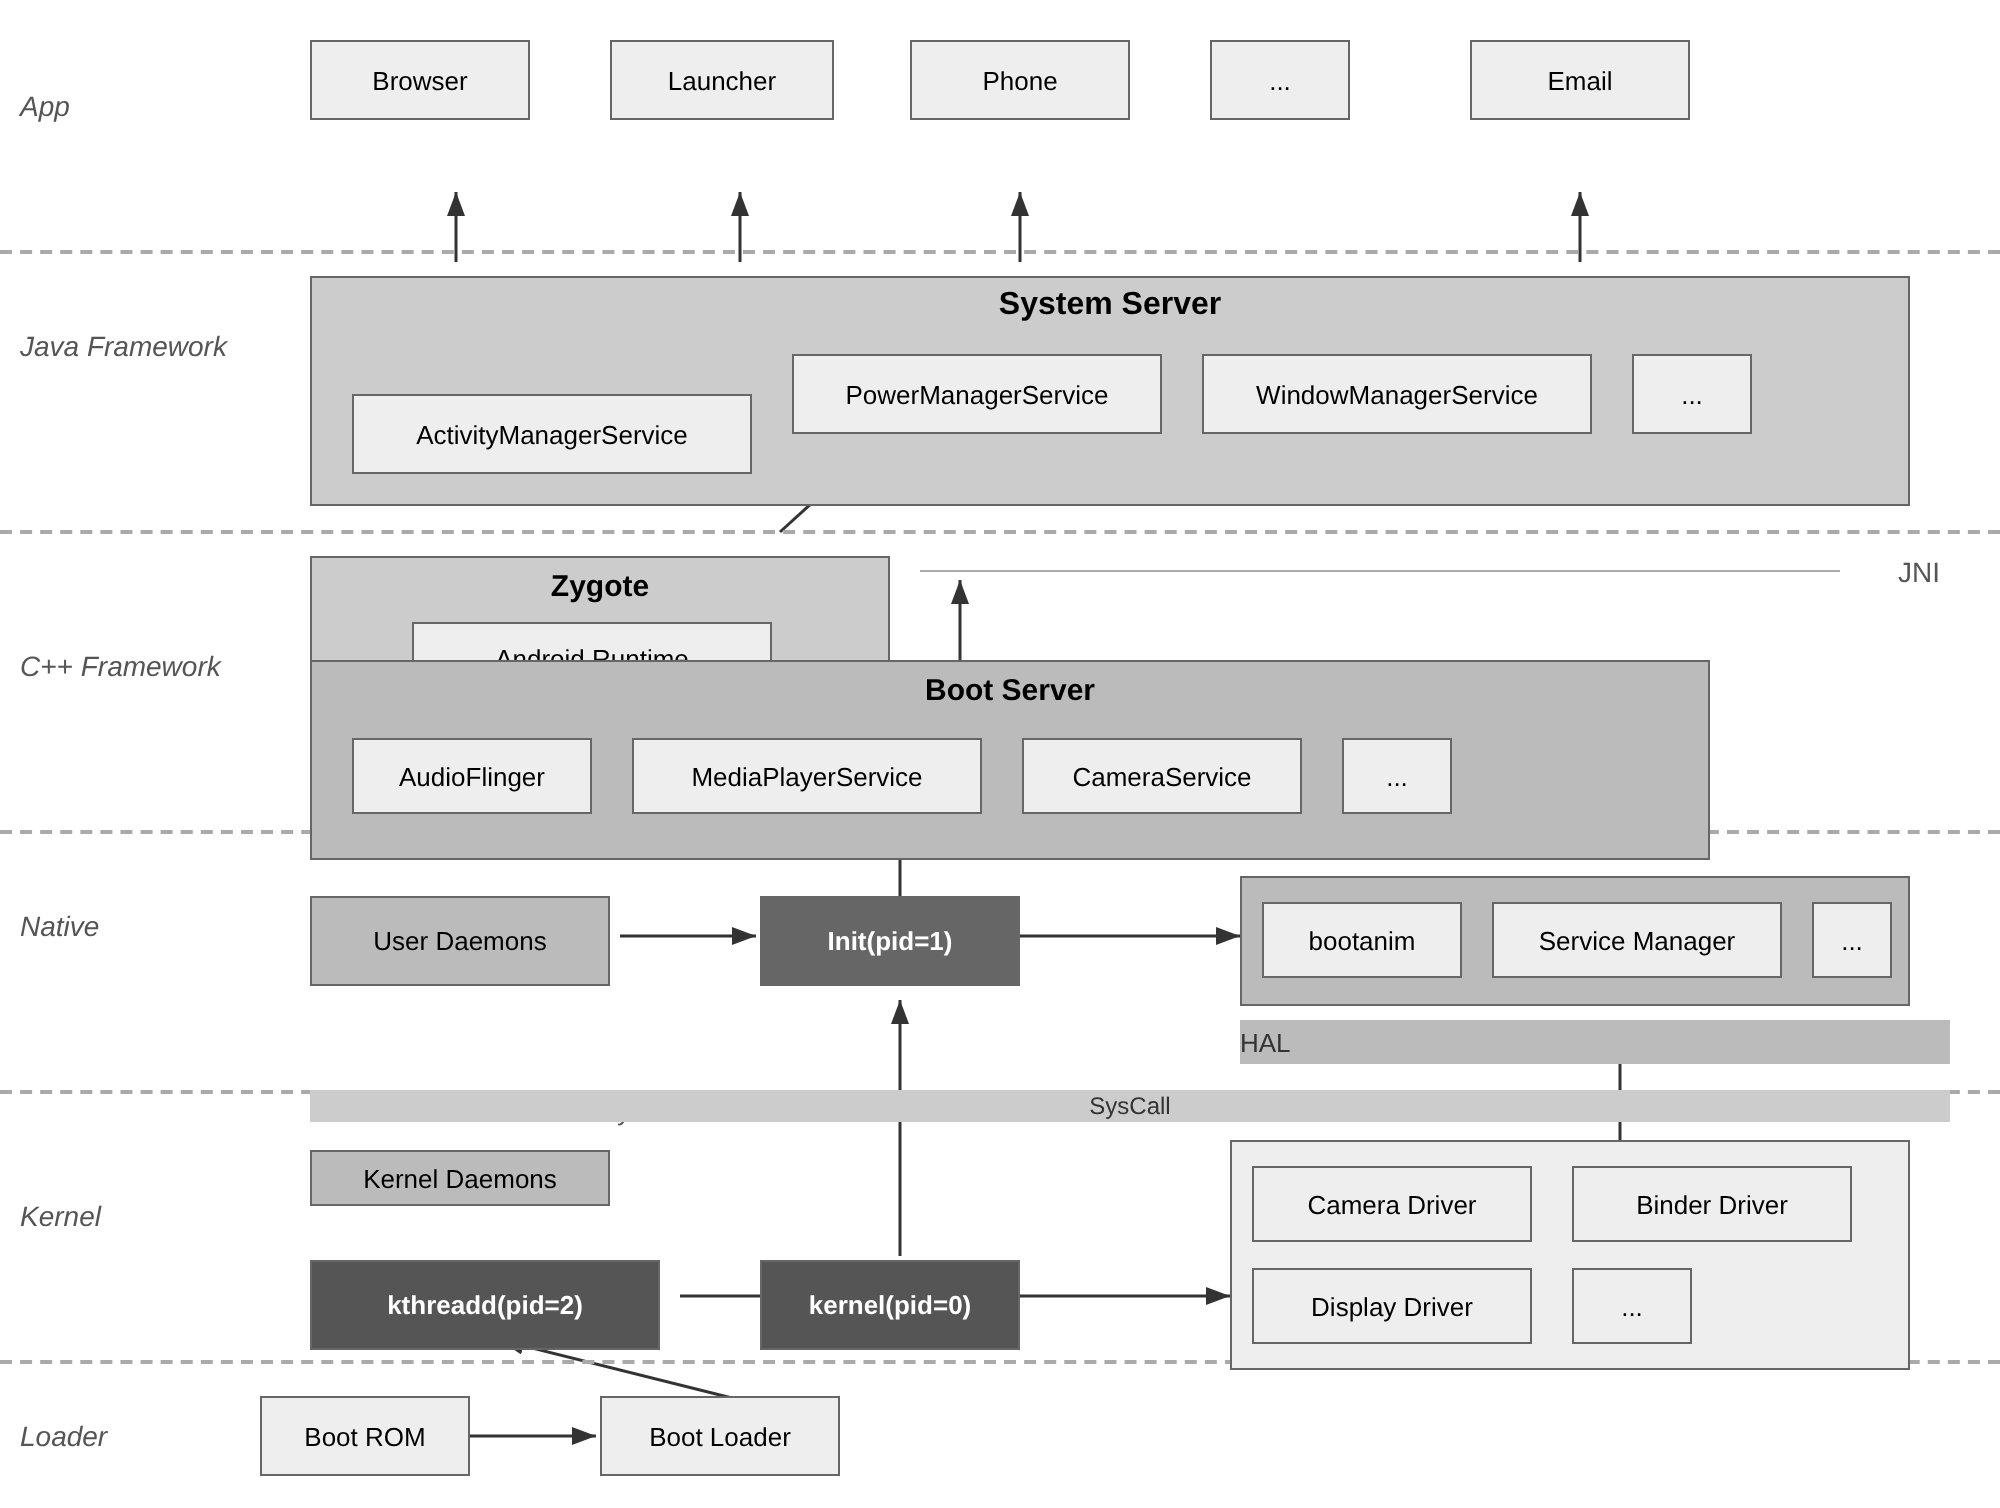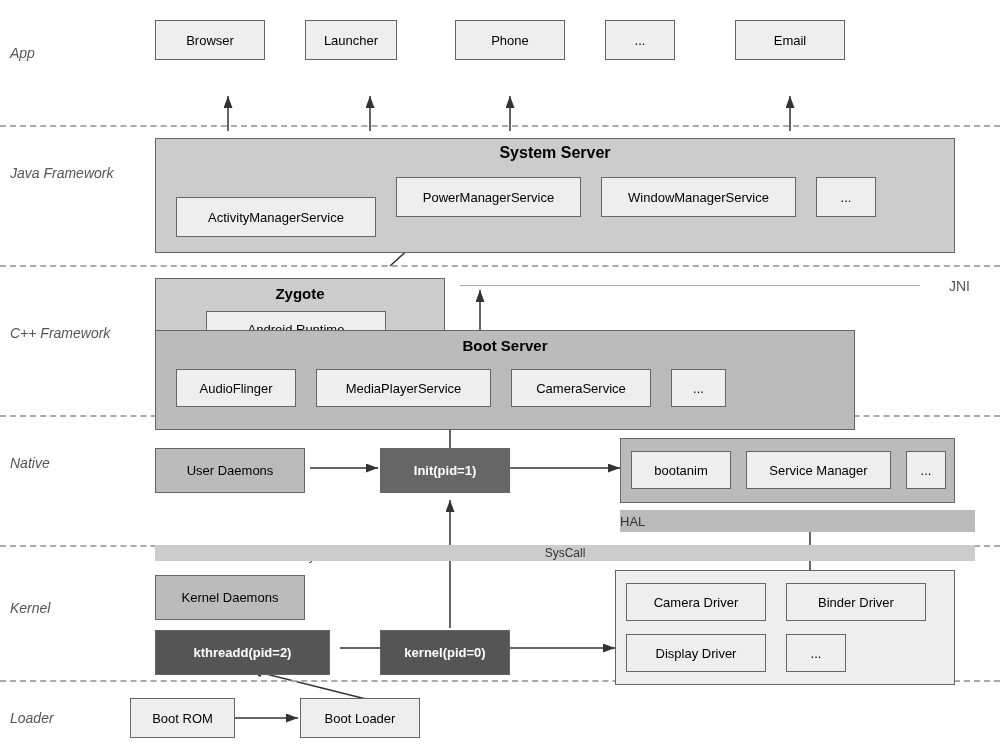--- a/index.html
+++ b/index.html
@@ -148,21 +148,21 @@
   <div class="layer-label" style="top:600px;">Kernel</div>
   <div class="layer-label" style="top:710px;">Loader</div>
 
   <div class="divider" style="top:125px;"></div>
   <div class="divider" style="top:265px;"></div>
   <div class="divider" style="top:415px;"></div>
   <div class="divider" style="top:545px;"></div>
   <div class="divider" style="top:680px;"></div>
 
   <div class="box very-light-bg" style="left:155px;top:20px;width:110px;height:40px;">Browser</div>
-  <div class="box very-light-bg" style="left:305px;top:20px;width:92px;height:40px;">Launcher</div>
+  <div class="box very-light-bg" style="left:305px;top:20px;width:112px;height:40px;">Launcher</div>
   <div class="box very-light-bg" style="left:455px;top:20px;width:110px;height:40px;">Phone</div>
   <div class="box very-light-bg" style="left:605px;top:20px;width:70px;height:40px;">...</div>
   <div class="box very-light-bg" style="left:735px;top:20px;width:110px;height:40px;">Email</div>
 
   <div class="container-box" style="left:155px;top:138px;width:800px;height:115px;background:#ccc;">
     <div class="container-box-title" style="font-weight:bold;font-size:16px;top:5px;left:50%;transform:translateX(-50%);position:absolute;">System Server</div>
 
     <div class="box very-light-bg" style="left:20px;top:38px;width:200px;height:40px;position:absolute;margin-top:20px;">ActivityManagerService</div>
     <div class="box very-light-bg" style="left:240px;top:38px;width:185px;height:40px;position:absolute;">PowerManagerService</div>
     <div class="box very-light-bg" style="left:445px;top:38px;width:195px;height:40px;position:absolute;">WindowManagerService</div>
@@ -199,21 +199,21 @@
   <div class="container-box" style="left:620px;top:438px;width:335px;height:65px;background:#bbb;">
     <div class="box very-light-bg" style="left:10px;top:12px;width:100px;height:38px;position:absolute;">bootanim</div>
     <div class="box very-light-bg" style="left:125px;top:12px;width:145px;height:38px;position:absolute;">Service Manager</div>
     <div class="box very-light-bg" style="left:285px;top:12px;width:40px;height:38px;position:absolute;">...</div>
   </div>
 
   <div style="position:absolute;top:510px;left:620px;right:25px;height:22px;background:#bbb;display:flex;align-items:center;justify-content:flex-start;">
     <span style="font-size:13px;color:#333;">HAL</span>
   </div>
 
-  <div class="box mid-bg" style="left:155px;top:575px;width:150px;height:45px;">Kernel Daemons</div>
+  <div class="box mid-bg" style="left:155px;top:575px;width:150px;height:28px;">Kernel Daemons</div>
 
   <div class="box dark-bg" style="left:155px;top:630px;width:175px;height:45px;background:#555;color:#fff;font-weight:bold;">kthreadd(pid=2)</div>
 
   <div class="box dark-bg" style="left:380px;top:630px;width:130px;height:45px;background:#555;color:#fff;font-weight:bold;">kernel(pid=0)</div>
 
   <div class="container-box" style="left:615px;top:570px;width:340px;height:115px;background:#eee;">
     <div class="box very-light-bg" style="left:10px;top:12px;width:140px;height:38px;position:absolute;">Camera Driver</div>
     <div class="box very-light-bg" style="left:170px;top:12px;width:140px;height:38px;position:absolute;">Binder Driver</div>
     <div class="box very-light-bg" style="left:10px;top:63px;width:140px;height:38px;position:absolute;">Display Driver</div>
     <div class="box very-light-bg" style="left:170px;top:63px;width:60px;height:38px;position:absolute;">...</div>

